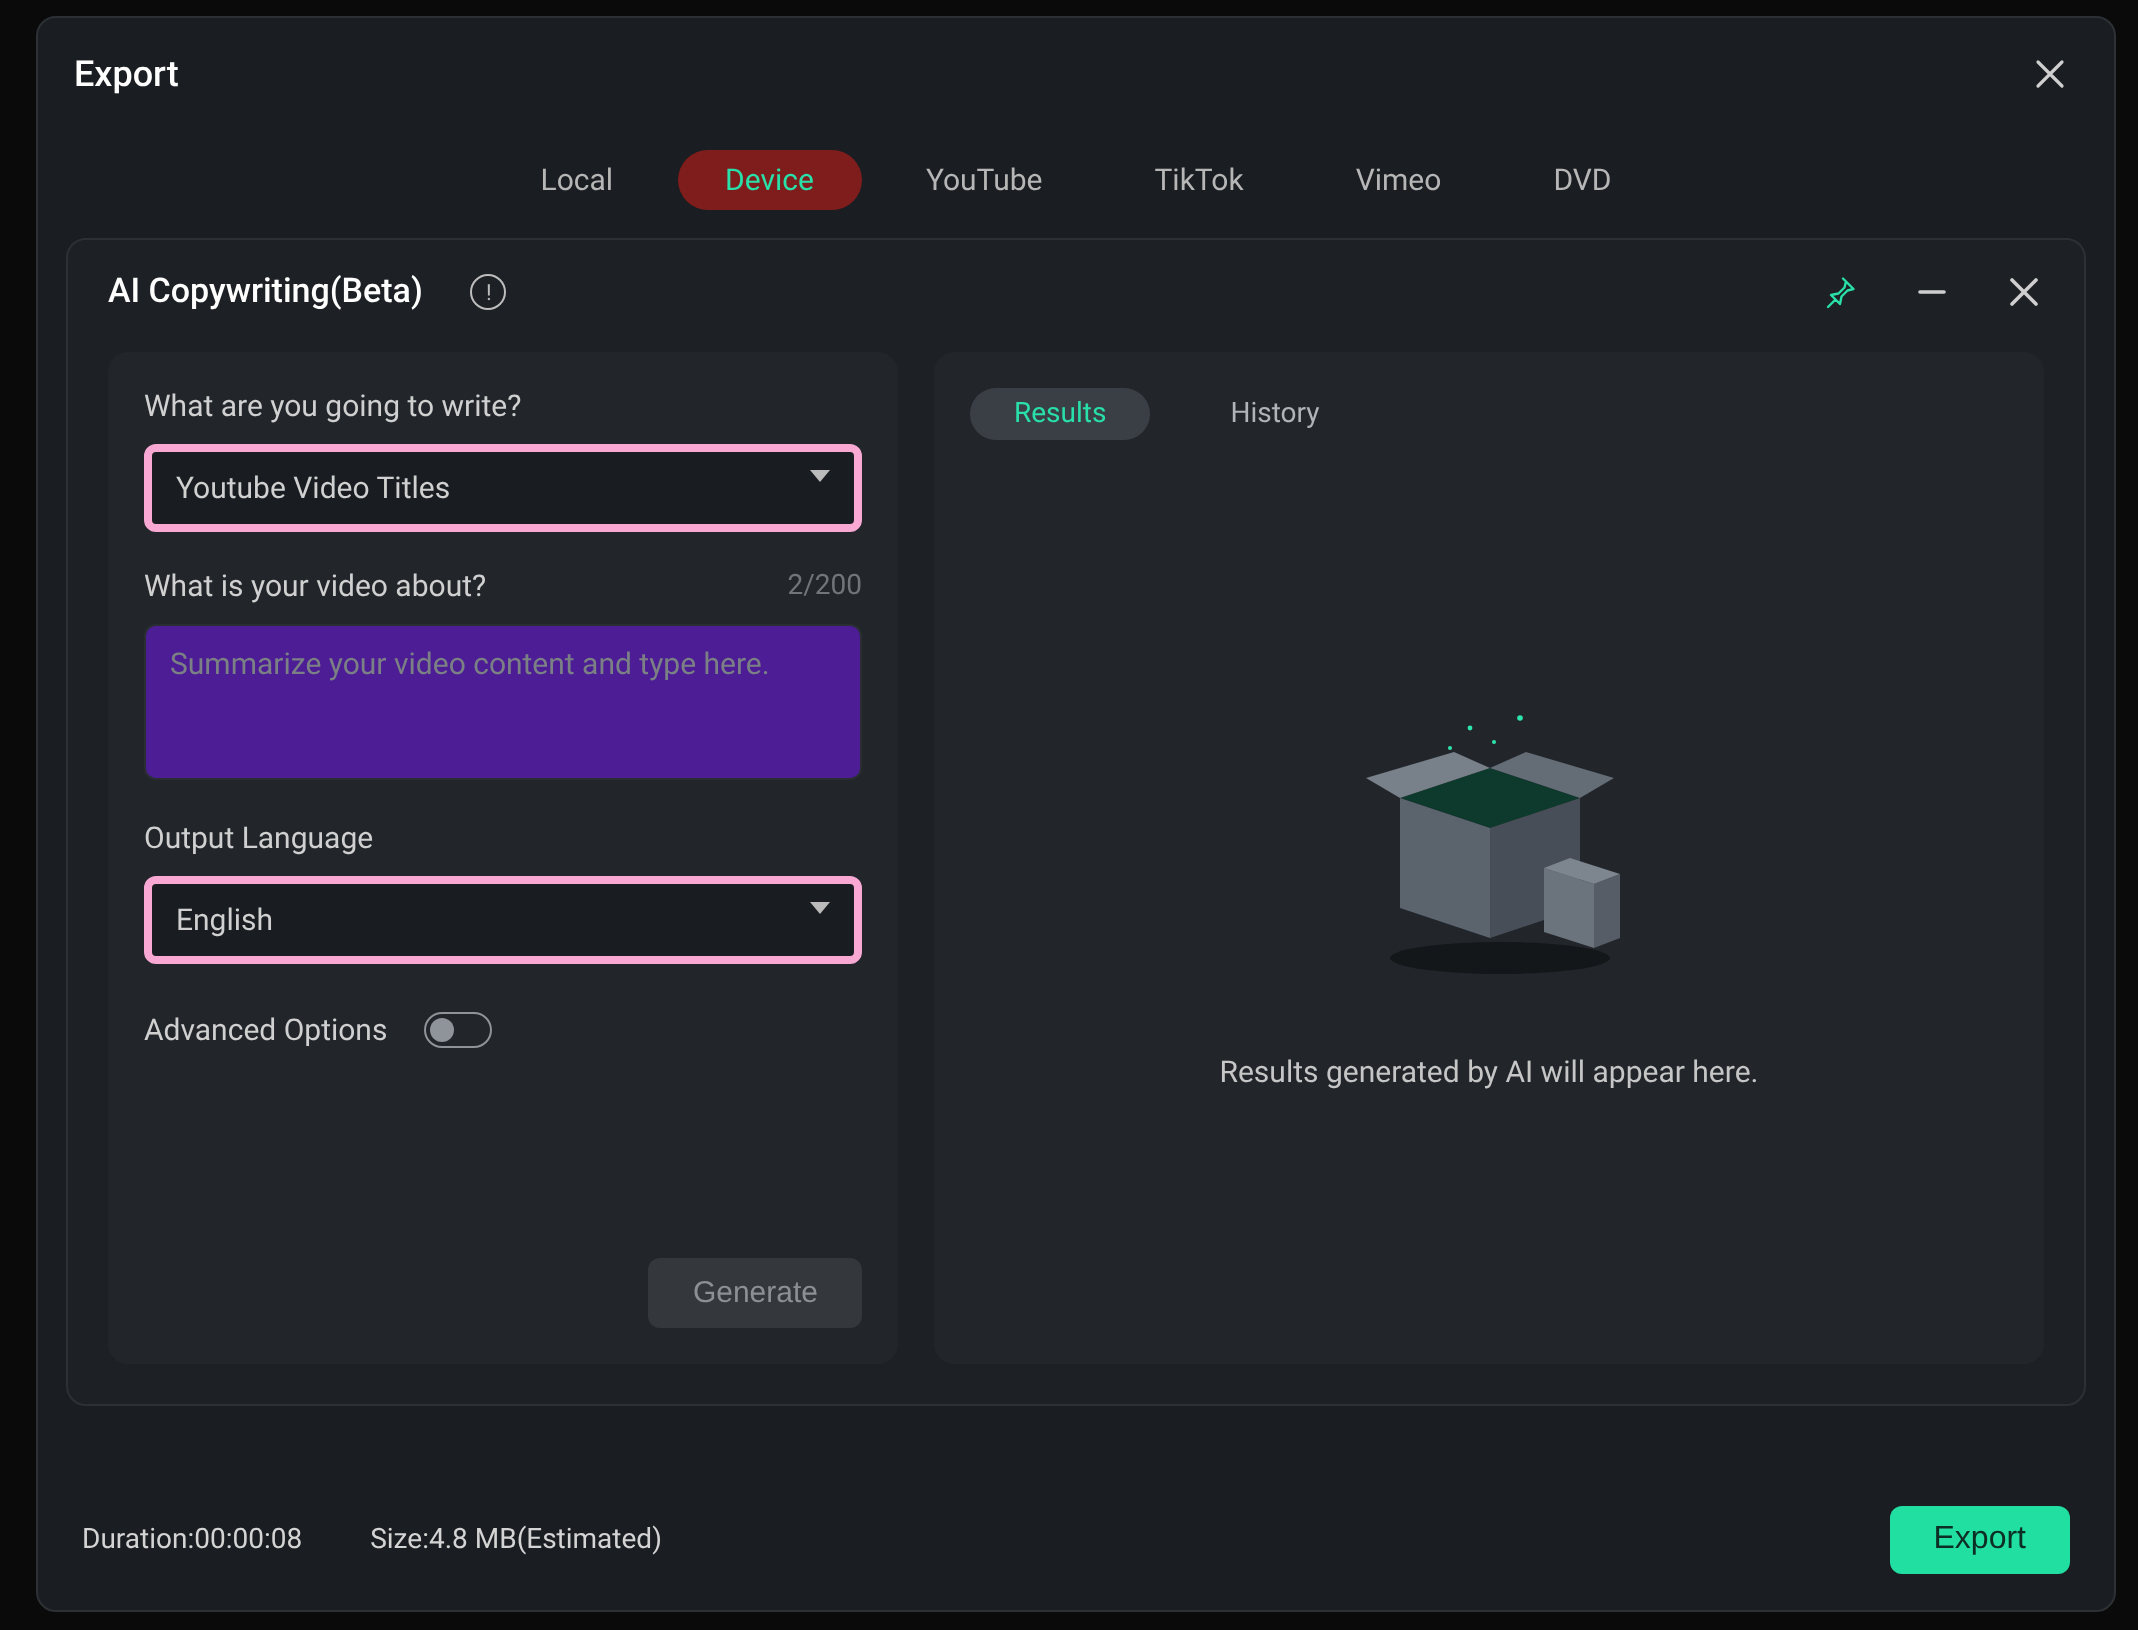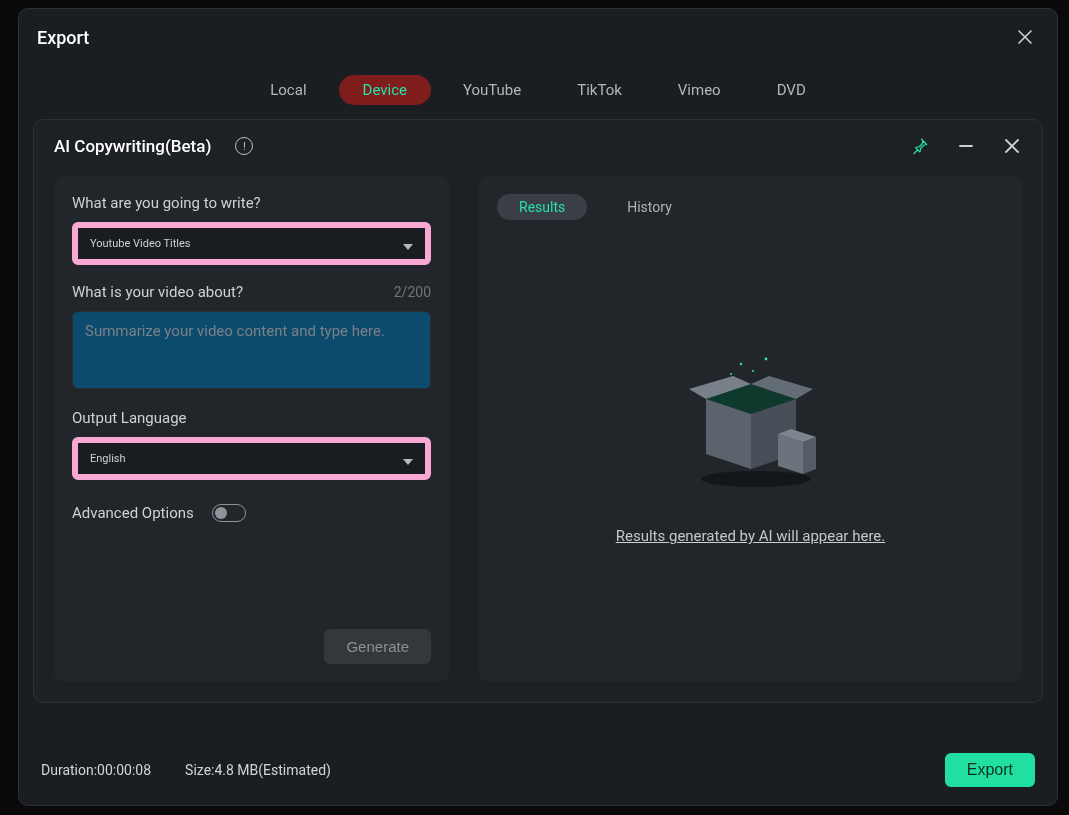--- a/index.html
+++ b/index.html
@@ -72,54 +72,54 @@
     justify-content: space-between;
     padding: 12px 16px 8px 20px;
   }
   .inner-title-wrap { display: flex; align-items: center; gap: 24px; }
   .inner-title { color: #fff; font-size: 17px; font-weight: 500; }
   .info-icon { width:18px; height:18px; border:1.5px solid #bdbdbd; border-radius:50%; display:inline-flex; align-items:center; justify-content:center; font-size:11px; color:#bdbdbd; }
   .inner-header-actions { display:flex; align-items:center; gap:18px; }
 
   .inner-body {
     display: flex;
-    gap: 30px;
+    gap: 18px;
     padding: 8px 20px 20px 20px;
     flex: 1;
     min-height: 0;
   }
   .panel {
     background: #22262b;
     border-radius: 10px;
     padding: 18px;
     display: flex;
     flex-direction: column;
   }
   .panel.left { width: 395px; }
   .panel.right { flex: 1; }
 
   .label { font-size: 15px; color: #d0d0d0; margin-bottom: 10px; }
   .field-row { display:flex; justify-content:space-between; align-items:center; margin-bottom:10px; }
   .counter { font-size: 14px; color: #707579; }
 
   .select {
     background: #191c20;
-    border: 6px solid #f9a8d4;
+    border: 4px solid #f9a8d4;
     border-radius: 6px;
     padding: 9px 12px;
     color: #d0d0d0;
-    font-size: 11px;
-    display: flex;
-    align-items: flex-end;
+    font-size: 15px;
+    display: flex;
+    align-items: flex-start;
     justify-content: space-between;
     cursor: pointer;
     margin-bottom: 18px;
   }
   .textarea {
-    background: #0c4a6e;
+    background: #4c1d95;
     border: 1px solid #2a2e33;
     border-radius: 6px;
     padding: 10px 12px;
     color: #d0d0d0;
     font-size: 15px;
     height: 78px;
     resize: none;
     margin-bottom: 20px;
     font-family: inherit;
   }
@@ -155,21 +155,21 @@
     padding: 5px 22px;
     border-radius: 16px;
     font-size: 14px;
     cursor:pointer;
   }
   .sm-pill.active { background:#3a3f45; color:#28e0a8; }
   .sm-pill.plain { color:#b0b4b8; }
 
   .empty-state {
     flex:1; display:flex; flex-direction:column;
-    align-items:center; justify-content:center; gap:28px;text-decoration:underline;
+    align-items:center; justify-content:center; gap:28px;
   }
   .empty-text { color:#c6c6c6; font-size:15px; }
 
   .footer {
     display:flex; align-items:center; justify-content:space-between;
     padding: 16px 22px 18px 22px;
     margin-top: 34px;
   }
   .footer-left { display:flex; align-items:center; gap:12px; color:#7b8085; font-size:15px; }
   .checkbox {

